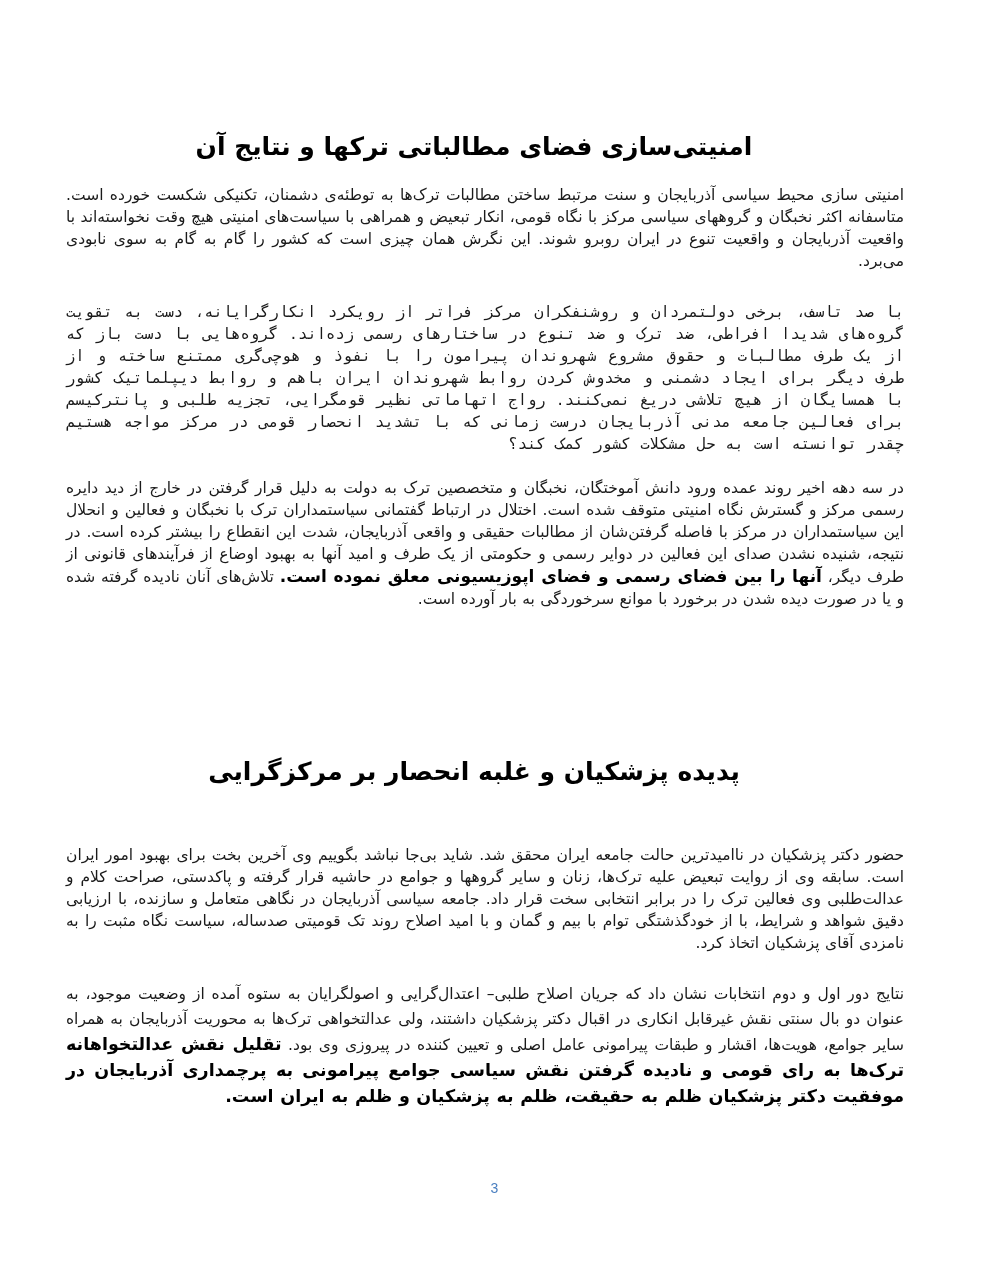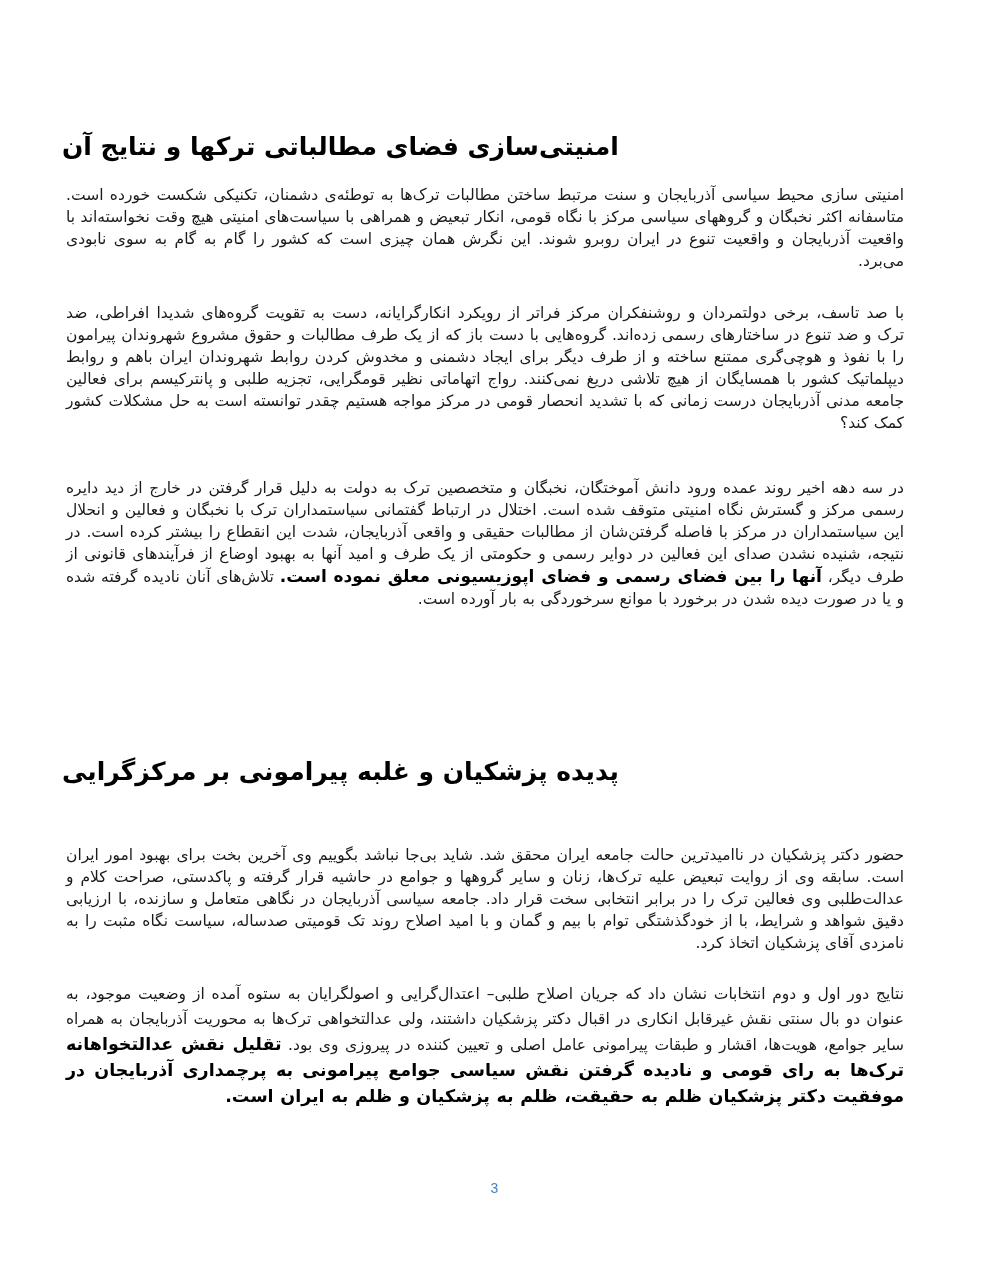--- a/index.html
+++ b/index.html
@@ -21,24 +21,24 @@
       top: 0;
       width: 838px;
       height: 1280px;
       direction: rtl;
     }
     .heading {
       font-weight: bold;
       font-size: 25px;
       line-height: 34px;
       margin: 0;
-      text-align: left;
+      text-align: center;
       color: #000;
       position: absolute;
-      right: 4px;
+      right: 11px;
       width: 838px;
     }
     .para {
       font-size: 15.5px;
       line-height: 22px;
       text-align: justify;
       text-align-last: right;
       margin: 0;
       position: absolute;
       right: 0;
@@ -48,21 +48,21 @@
       word-spacing: 0.5px;
     }
     .para b {
       font-weight: bold;
       font-size: 17px;
       color: #000;
     }
     .para.bold-tail b { font-size: 17.5px; }
     #h1 { top: 130px; }
     #p1 { top: 184px; }
-    #p2 { top: 302px; }
+    #p2 { top: 302px; font-family: Liberation Mono, monospace; }
     #p3 { top: 477px; }
     #h2 { top: 755px; }
     #p4 { top: 808px; margin-top: 36px; }
     #p5 { top: 982px; line-height: 25px; }
     .page-number {
       position: absolute;
       top: 1180px;
       left: 0;
       width: 989px;
       text-align: center;
@@ -77,21 +77,21 @@
 <div class="page">
 
   <h1 id="h1" class="heading">امنیتی‌سازی فضای مطالباتی ترکها و نتایج آن</h1>
 
   <p id="p1" class="para">امنیتی سازی محیط سیاسی آذربایجان و سنت مرتبط ساختن مطالبات ترک‌ها به توطئه‌ی دشمنان، تکنیکی شکست خورده است. متاسفانه اکثر نخبگان و گروههای سیاسی مرکز با نگاه قومی، انکار تبعیض و همراهی با سیاست‌های امنیتی هیچ وقت نخواسته‌اند با واقعیت آذربایجان و واقعیت تنوع در ایران روبرو شوند. این نگرش همان چیزی است که کشور را گام به گام به سوی نابودی می‌برد.</p>
 
   <p id="p2" class="para">با صد تاسف، برخی دولتمردان و روشنفکران مرکز فراتر از رویکرد انکارگرایانه، دست به تقویت گروه‌های شدیدا افراطی، ضد ترک و ضد تنوع در ساختارهای رسمی زده‌اند. گروه‌هایی با دست باز که از یک طرف مطالبات و حقوق مشروع شهروندان پیرامون را با نفوذ و هوچی‌گری ممتنع ساخته و از طرف دیگر برای ایجاد دشمنی و مخدوش کردن روابط شهروندان ایران باهم و روابط دیپلماتیک کشور با همسایگان از هیچ تلاشی دریغ نمی‌کنند. رواج اتهاماتی نظیر قومگرایی، تجزیه طلبی و پانترکیسم برای فعالین جامعه مدنی آذربایجان درست زمانی که با تشدید انحصار قومی در مرکز مواجه هستیم چقدر توانسته است به حل مشکلات کشور کمک کند؟</p>
 
   <p id="p3" class="para"><span>در سه دهه اخیر روند عمده ورود دانش آموختگان، نخبگان و متخصصین ترک به دولت به دلیل قرار گرفتن در خارج از دید دایره رسمی مرکز و گسترش نگاه امنیتی متوقف شده است. اختلال در ارتباط گفتمانی سیاستمداران ترک با نخبگان و فعالین و انحلال این سیاستمداران در مرکز با فاصله گرفتن‌شان از مطالبات حقیقی و واقعی آذربایجان، شدت این انقطاع را بیشتر کرده است. در نتیجه، شنیده نشدن صدای این فعالین در دوایر رسمی و حکومتی از یک طرف و امید آنها به بهبود اوضاع از فرآیندهای قانونی از طرف دیگر، </span><b>آنها را بین فضای رسمی و فضای اپوزیسیونی معلق نموده است.</b><span> تلاش‌های آنان نادیده گرفته شده و یا در صورت دیده شدن در برخورد با موانع سرخوردگی به بار آورده است.</span></p>
 
-  <h1 id="h2" class="heading">پدیده پزشکیان و غلبه پیرامونی بر مرکزگرایی</h1>
+  <h1 id="h2" class="heading">پدیده پزشکیان و غلبه انحصار بر مرکزگرایی</h1>
 
   <p id="p4" class="para">حضور دکتر پزشکیان در ناامیدترین حالت جامعه ایران محقق شد. شاید بی‌جا نباشد بگوییم وی آخرین بخت برای بهبود امور ایران است. سابقه وی از روایت تبعیض علیه ترک‌ها، زنان و سایر گروهها و جوامع در حاشیه قرار گرفته و پاکدستی، صراحت کلام و عدالت‌طلبی وی فعالین ترک را در برابر انتخابی سخت قرار داد. جامعه سیاسی آذربایجان در نگاهی متعامل و سازنده، با ارزیابی دقیق شواهد و شرایط، با از خودگذشتگی توام با بیم و گمان و با امید اصلاح روند تک قومیتی صدساله، سیاست نگاه مثبت را به نامزدی آقای پزشکیان اتخاذ کرد.</p>
 
   <p id="p5" class="para bold-tail"><span>نتایج دور اول و دوم انتخابات نشان داد که جریان اصلاح طلبی– اعتدال‌گرایی و اصولگرایان به ستوه آمده از وضعیت موجود، به عنوان دو بال سنتی نقش غیرقابل انکاری در اقبال دکتر پزشکیان داشتند، ولی عدالتخواهی ترک‌ها به محوریت آذربایجان به همراه سایر جوامع، هویت‌ها، اقشار و طبقات پیرامونی عامل اصلی و تعیین کننده در پیروزی وی بود. </span><b>تقلیل نقش عدالتخواهانه ترک‌ها به رای قومی و نادیده گرفتن نقش سیاسی جوامع پیرامونی به پرچمداری آذربایجان در موفقیت دکتر پزشکیان ظلم به حقیقت، ظلم به پزشکیان و ظلم به ایران است.</b><span></span></p>
 
 </div>
 
 <div class="page-number">3</div>
 
 </body></html>

